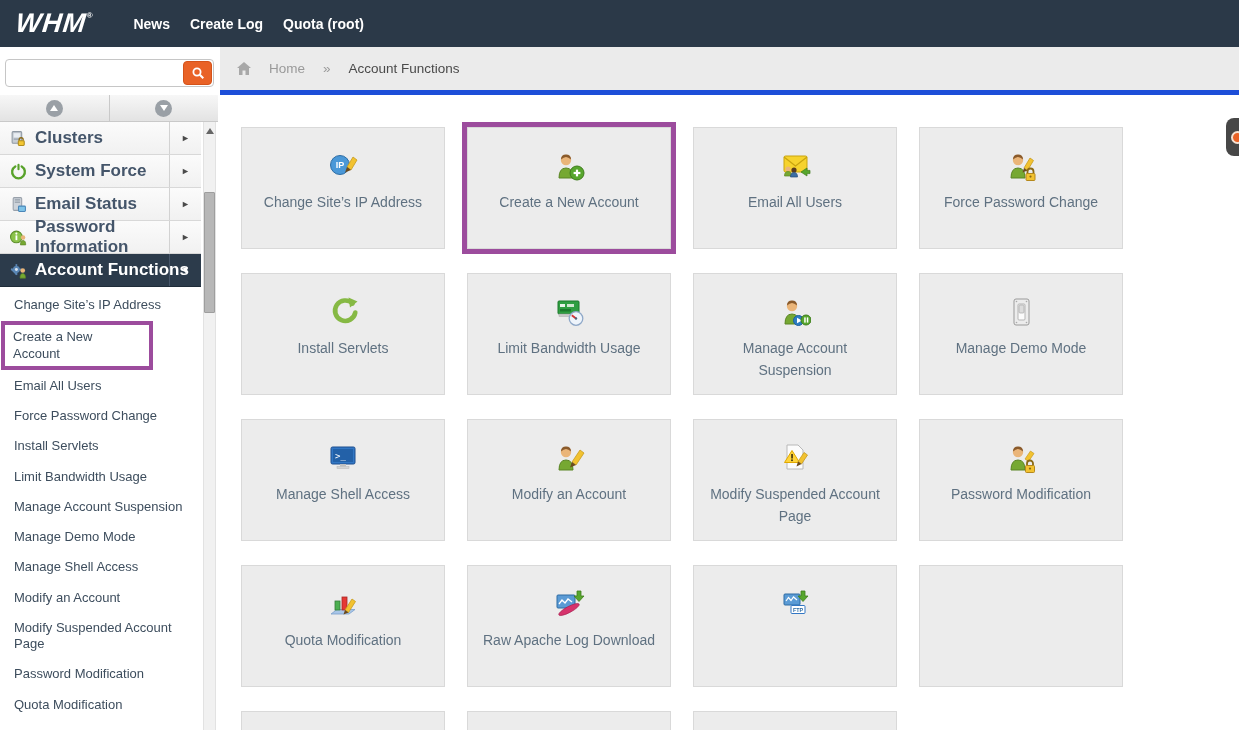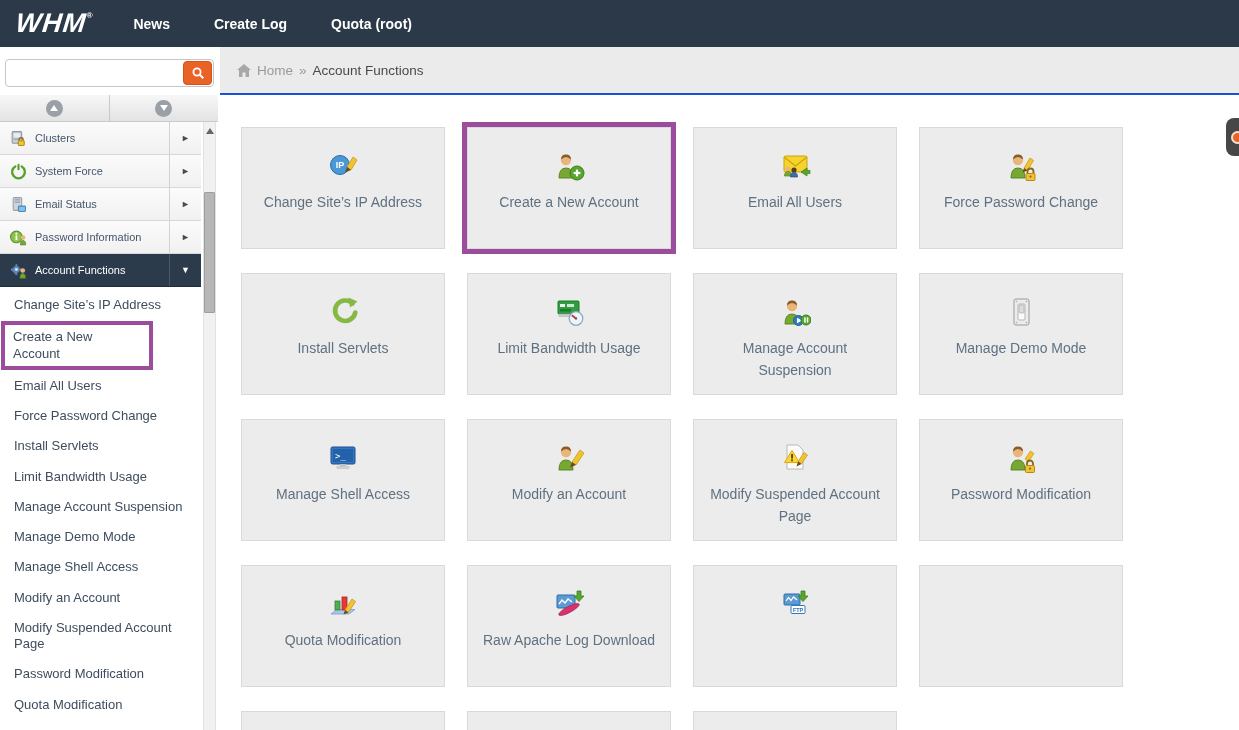--- a/index.html
+++ b/index.html
@@ -7,35 +7,35 @@
               font-family:"Liberation Sans","DejaVu Sans",sans-serif; }
   .stage { position:relative; width:1239px; height:730px; overflow:hidden; }
 
   
   .navbar { position:absolute; left:0; top:0; width:100%; height:47px;
             background:#2b3948; display:flex; align-items:center; }
   .logo { color:#fff; font-style:italic; font-weight:bold; font-size:27px;
           letter-spacing:1px; margin-left:16px; transform:skewX(-6deg);
           display:flex; align-items:flex-start; }
   .logo sup { font-size:8px; margin-top:3px; font-style:normal; transform:skewX(6deg); }
-  .nav-items { display:flex; margin-left:40px; gap:44px; }
+  .nav-items { display:flex; margin-left:40px; gap:20px; }
   .nav-item { color:#fff; font-size:14px; font-weight:bold; cursor:pointer; }
 
   
   .subheader { position:absolute; left:0; top:47px; width:100%; height:48px; }
   .search-zone { position:absolute; left:0; top:0; width:220px; height:48px; background:#fff; }
   .search-box { position:absolute; left:5px; top:12px; width:209px; height:28px; }
   .search-input { width:100%; height:100%; border:1px solid #c6c6c6; border-radius:4px;
                   padding:0 36px 0 8px; font-size:13px; color:#333; outline:none; }
   .search-btn { position:absolute; right:2px; top:2px; width:29px; height:24px;
                 background:#e96226; border:1px solid #d4531a; border-radius:4px;
                 display:flex; align-items:center; justify-content:center; cursor:pointer; }
   .breadcrumb { position:absolute; left:220px; right:0; top:0; height:48px;
-                background:#ebebeb; border-bottom:2px solid #1d4ed8;
-                display:flex; align-items:center; padding-left:17px; gap:6px; }
+                background:#ebebeb; border-bottom:5px solid #1d4ed8;
+                display:flex; align-items:center; padding-left:17px; gap:18px; }
   .bc-home { color:#9a9a9a; font-size:13.5px; }
   .bc-sep  { color:#9a9a9a; font-size:13.5px; }
   .bc-cur  { color:#4a4a4a; font-size:13.5px; }
 
   
   .sidebar { position:absolute; left:0; top:95px; width:218px; bottom:0; background:#fff; }
   .scroll-row { display:flex; height:27px; border-bottom:1px solid #c9c9c9; }
   .scroll-btn { flex:1; background:linear-gradient(#f7f7f7,#e3e3e3);
                 border-right:1px solid #c9c9c9; display:flex; align-items:center;
                 justify-content:center; cursor:pointer; }
@@ -43,21 +43,21 @@
   .circ { width:17px; height:17px; border-radius:50%; background:#9aa0a6;
           display:flex; align-items:center; justify-content:center; }
   .tri-up   { width:0; height:0; border-left:4px solid transparent; border-right:4px solid transparent; border-bottom:6px solid #fff; }
   .tri-down { width:0; height:0; border-left:4px solid transparent; border-right:4px solid transparent; border-top:6px solid #fff; }
 
   .side-list { width:201px; }
   .side-item { position:relative; height:33px; display:flex; align-items:center;
                background:linear-gradient(#fbfbfb,#f1f1f1); border-bottom:1px solid #d8d8d8;
                padding-left:10px; cursor:pointer; }
   .side-ico { width:17px; height:17px; flex:0 0 17px; margin-right:8px; }
-  .side-label { font-size:11px; font-weight:normal; color:#44556a; }
+  .side-label { font-size:17px; font-weight:bold; color:#44556a; }
   .side-arrow { position:absolute; right:0; top:0; width:32px; height:100%;
                 border-left:1px solid #d2d2d2; display:flex; align-items:center;
                 justify-content:center; font-size:9px; color:#4a4a4a; }
   .side-item.selected { background:#2c3b4b; border-bottom:1px solid #1f2c39; }
   .side-item.selected .side-label { color:#fff; }
   .side-item.selected .side-arrow { color:#fff; border-left:1px solid #47566a; }
 
   .sub-list { padding-top:3px; }
   .sub-item { padding:7px 14px; font-size:13px; color:#3d4d5d; cursor:pointer; line-height:1.25; }
   .sub-item.hl { border:4px solid #9c4c9d; width:152px; padding:4px 8px; margin:1px 0 1px 1px; }

